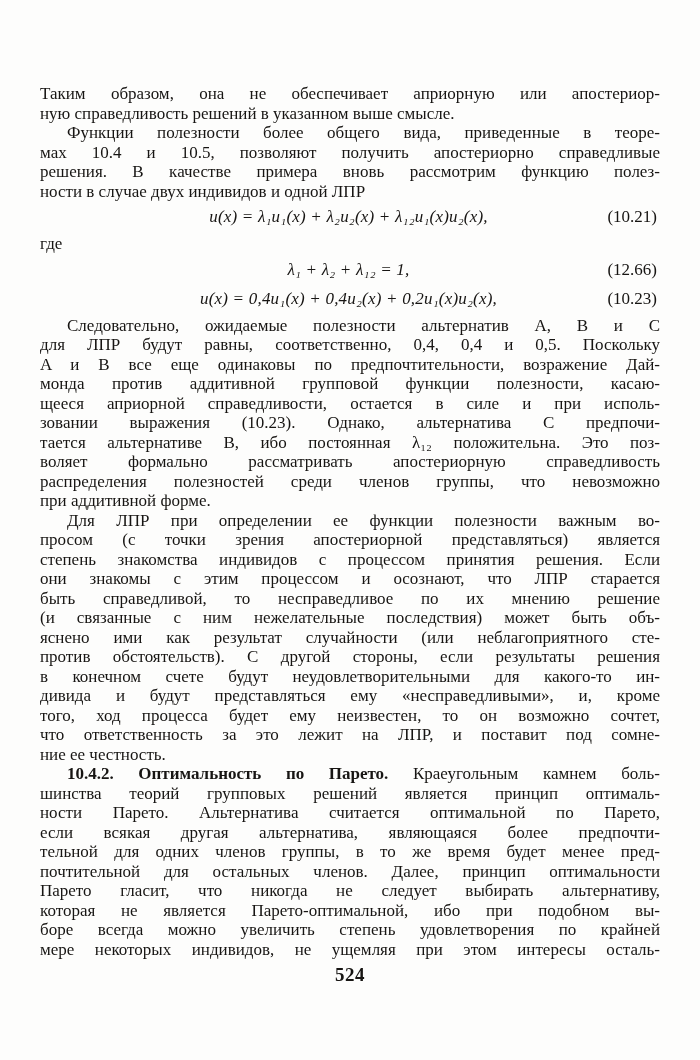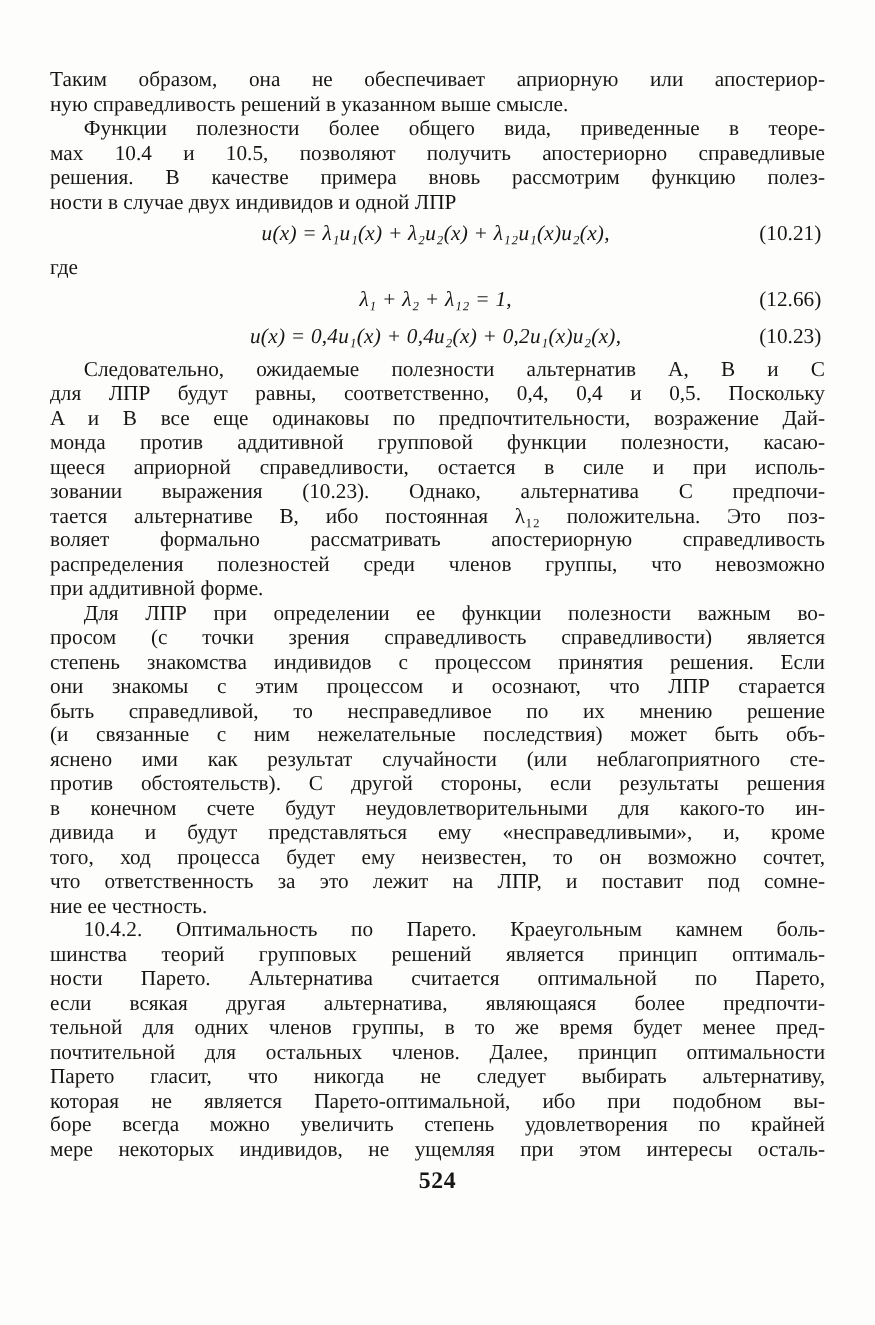--- a/index.html
+++ b/index.html
@@ -3,36 +3,36 @@
 <meta charset="utf-8">
 <style>
   html, body { margin: 0; padding: 0; background: #e8e8e6; }
   .page {
     position: relative;
     width: 700px;
     height: 1060px;
     margin: 0 auto;
     background: #fdfdfc;
     box-sizing: border-box;
-    padding: 54px 40px 0 40px;
+    padding: 84px 40px 0 40px;
     font-family: "Liberation Serif", "DejaVu Serif", serif;
     font-size: 17px;
     line-height: 19.5px;
     color: #171513;
     overflow: hidden;
   }
   .para { margin: 0; }
   .line {
     text-align: justify;
     text-align-last: justify;
     white-space: normal;
   }
   .line.last { text-align-last: left; }
   .line.indent { text-indent: 27px; }
-  .line b { font-weight: normal; }
+  .line b { font-weight: bold; }
   .equation {
     position: relative;
     line-height: 24px;
     margin: 4px 3px 5px 0;
   }
   .eq-formula {
     text-align: center;
     font-style: italic;
     letter-spacing: 0.2px;
   }
@@ -87,21 +87,21 @@
         <div class="line">монда против аддитивной групповой функции полезности, касаю-</div>
         <div class="line">щееся априорной справедливости, остается в силе и при исполь-</div>
         <div class="line">зовании выражения (10.23). Однако, альтернатива C предпочи-</div>
         <div class="line">тается альтернативе B, ибо постоянная λ₁₂ положительна. Это поз-</div>
         <div class="line">воляет формально рассматривать апостериорную справедливость</div>
         <div class="line">распределения полезностей среди членов группы, что невозможно</div>
         <div class="line last">при аддитивной форме.</div>
       </div>
       <div class="para">
         <div class="line indent">Для ЛПР при определении ее функции полезности важным во-</div>
-        <div class="line">просом (с точки зрения справедливость справедливости) является</div>
+        <div class="line">просом (с точки зрения апостериорной представляться) является</div>
         <div class="line">степень знакомства индивидов с процессом принятия решения. Если</div>
         <div class="line">они знакомы с этим процессом и осознают, что ЛПР старается</div>
         <div class="line">быть справедливой, то несправедливое по их мнению решение</div>
         <div class="line">(и связанные с ним нежелательные последствия) может быть объ-</div>
         <div class="line">яснено ими как результат случайности (или неблагоприятного сте-</div>
         <div class="line">против обстоятельств). С другой стороны, если результаты решения</div>
         <div class="line">в конечном счете будут неудовлетворительными для какого-то ин-</div>
         <div class="line">дивида и будут представляться ему «несправедливыми», и, кроме</div>
         <div class="line">того, ход процесса будет ему неизвестен, то он возможно сочтет,</div>
         <div class="line">что ответственность за это лежит на ЛПР, и поставит под сомне-</div>

